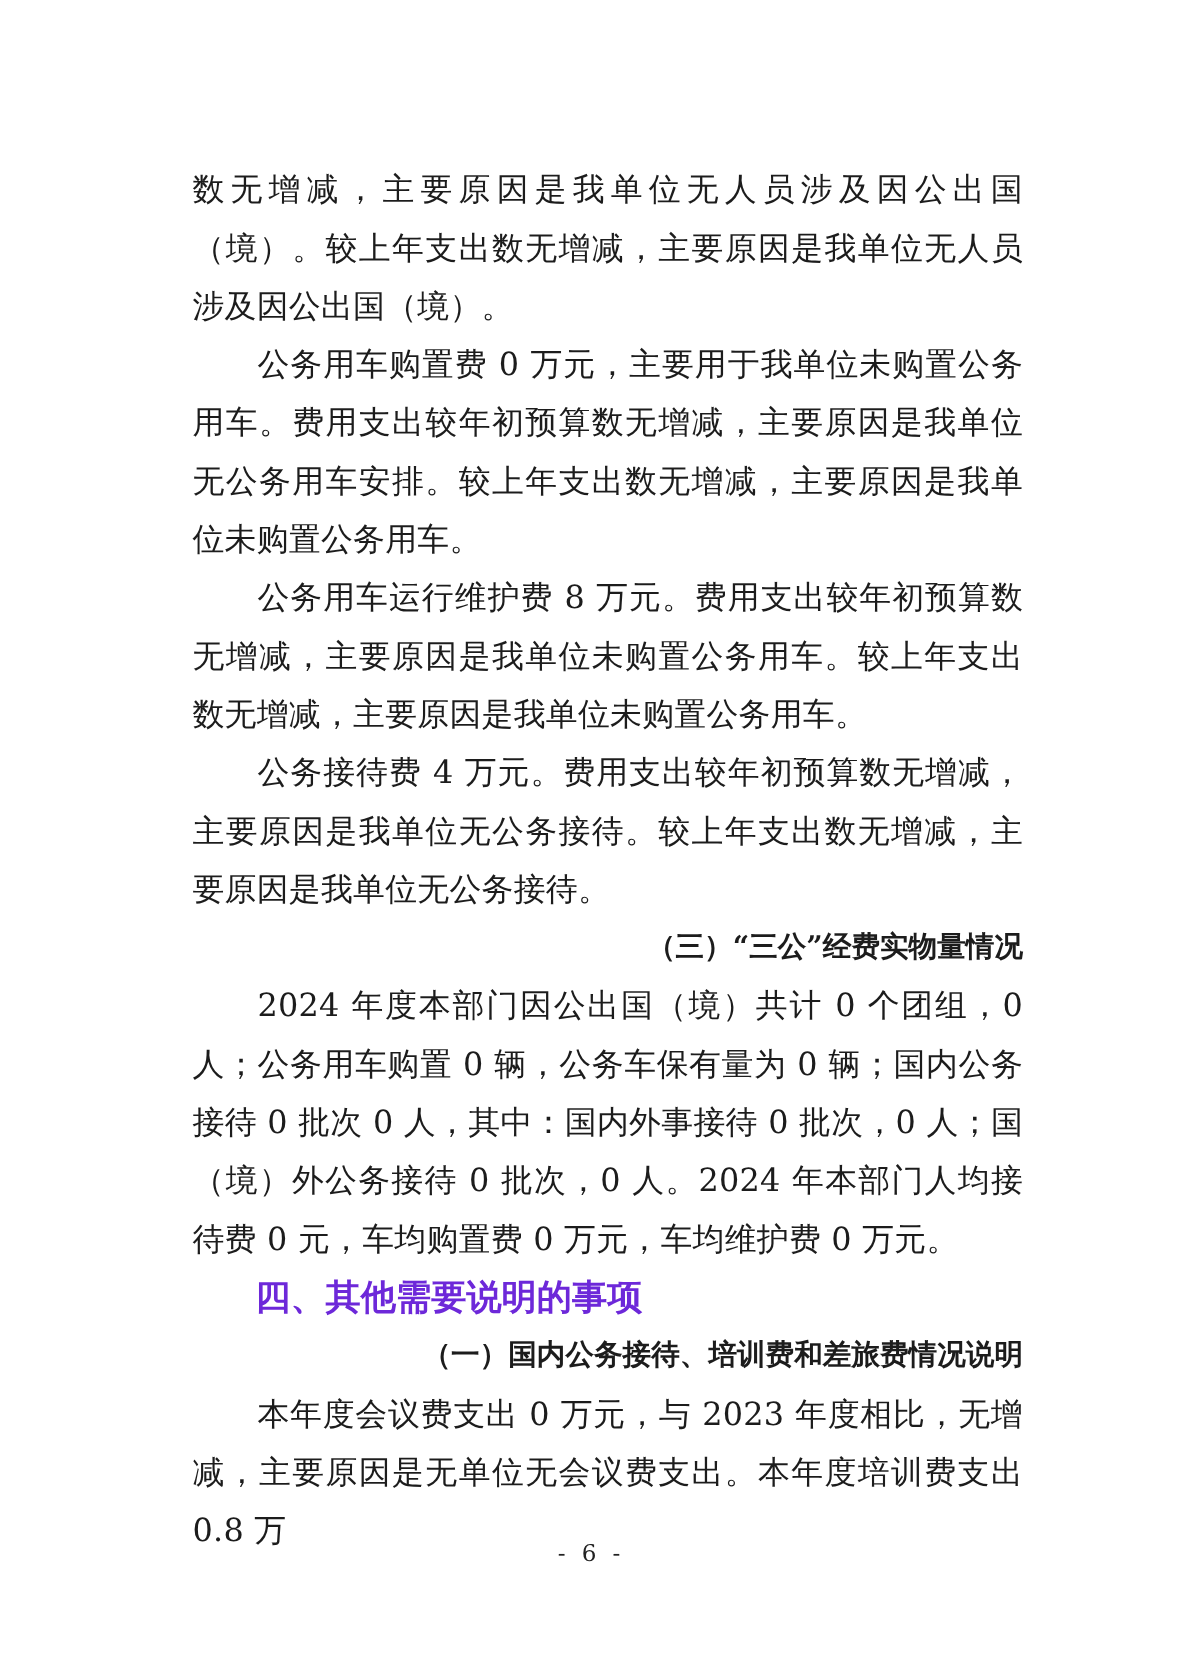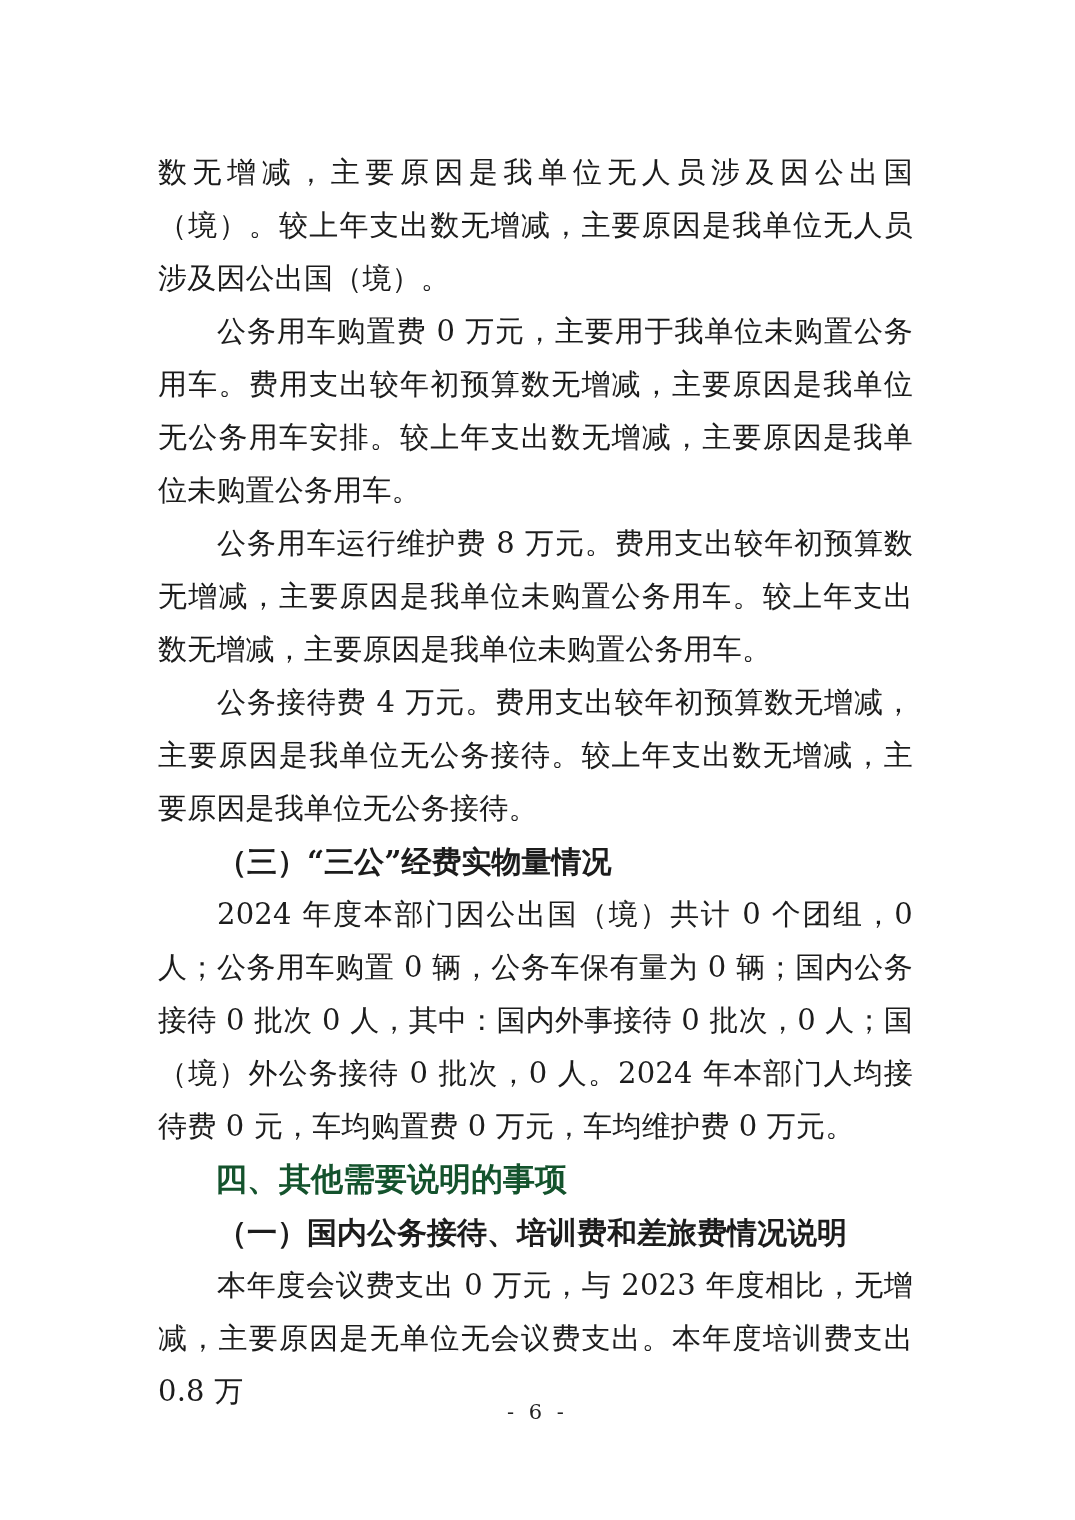--- a/index.html
+++ b/index.html
@@ -11,53 +11,54 @@
     position: relative;
     width: 1075px;
     height: 1520px;
     background: #ffffff;
     overflow: hidden;
     font-family: "DejaVu Serif", "Liberation Serif", serif;
     color: #1c1c1c;
   }
   .content {
     position: absolute;
-    left: 158px;
+    left: 175px;
     top: 146px;
     width: 755px;
   }
   .para {
     margin: 0;
     font-size: 29px;
     line-height: 53px;
     text-align: justify;
     text-justify: inter-character;
     text-indent: 59px;
     letter-spacing: 0.2px;
     font-weight: 400;
   }
   .para.no-indent {
     text-indent: 0;
   }
   .heading-kai {
     margin: 0;
-    font-size: 30px;
+    font-size: 26px;
     line-height: 53px;
     font-weight: 700;
     text-indent: 59px;
     font-family: "DejaVu Serif", "Liberation Serif", serif;
+    text-align: right;
   }
   .heading-hei {
     margin: 0;
     font-size: 32px;
     line-height: 53px;
     font-weight: 700;
     text-indent: 57px;
     font-family: "DejaVu Sans", "Liberation Sans", sans-serif;
-    color: #14532d;
+    color: #6d28d9;
   }
   .footer {
     position: absolute;
     left: 0;
     top: 1396px;
     width: 1075px;
     text-align: center;
     font-size: 21px;
     line-height: 32px;
     letter-spacing: 4px;

